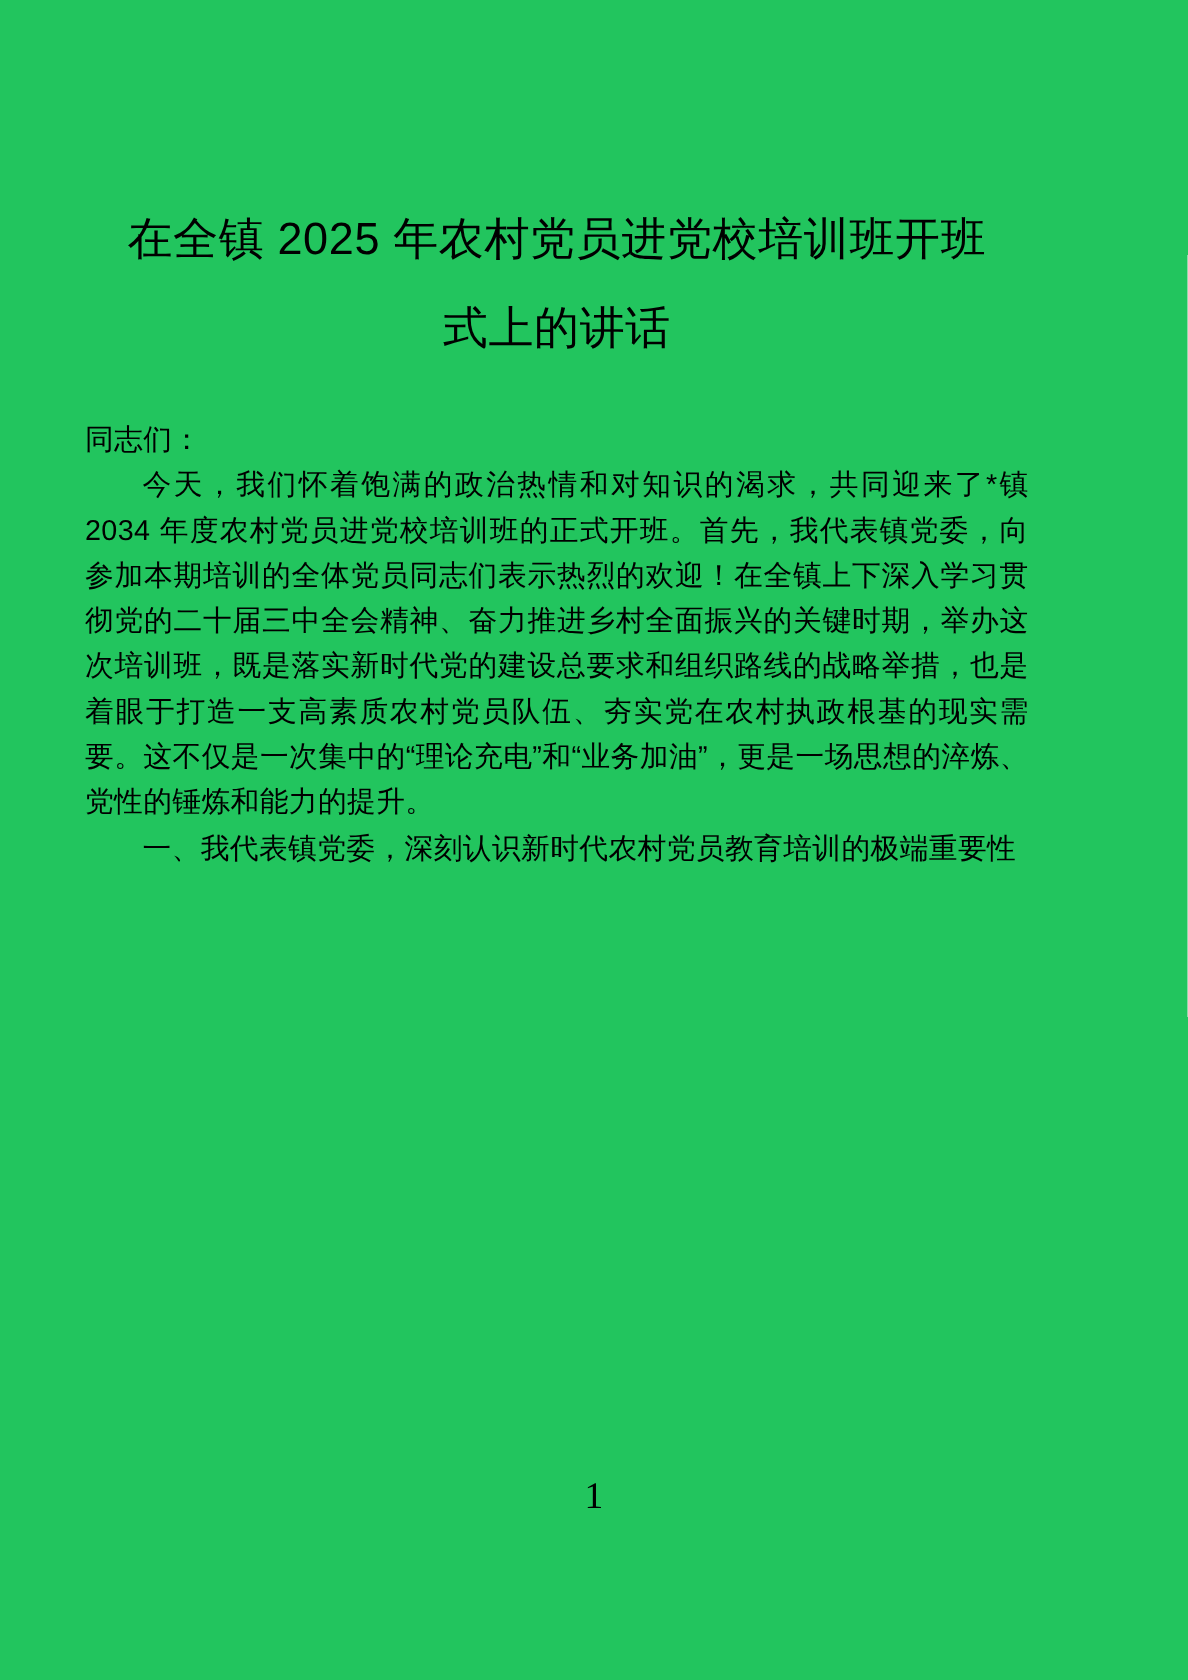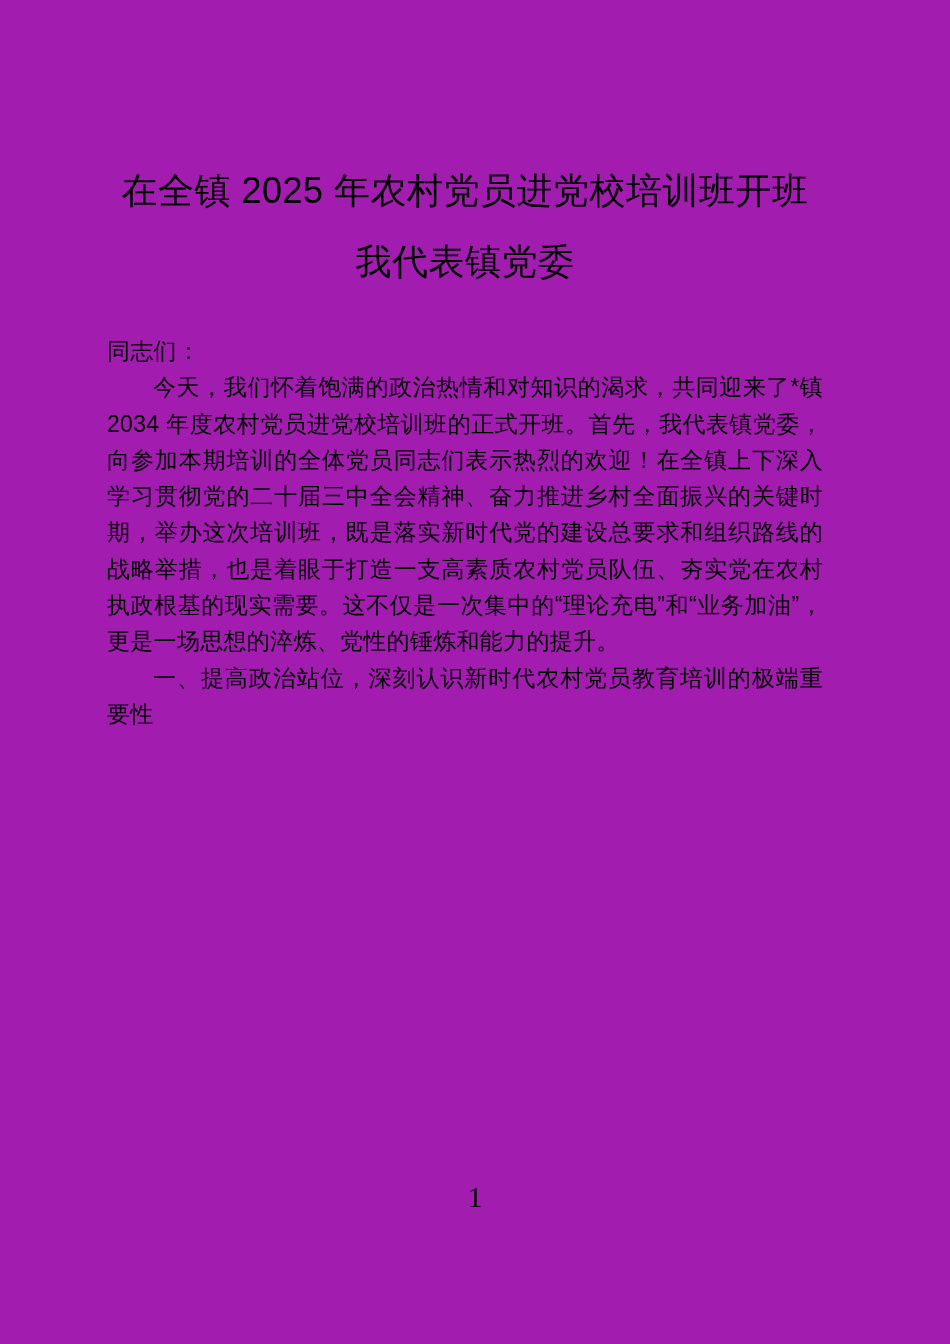--- a/index.html
+++ b/index.html
@@ -5,25 +5,25 @@
   html, body {
     margin: 0;
     padding: 0;
     background: #e8e8e8;
   }
   .page {
     position: relative;
     width: 950px;
     height: 1344px;
     margin: 0 auto;
-    background: #a21caf;
+    background: #22c55e;
     color: #000000;
     font-family: "Liberation Sans", sans-serif;
     box-sizing: border-box;
-    padding: 155px 127px 0 107px;
+    padding: 155px 127px 0 68px;
     overflow: hidden;
   }
   .doc-title {
     margin: 0;
     font-size: 36px;
     font-weight: normal;
     line-height: 71px;
     text-align: center;
     letter-spacing: 0.5px;
   }
@@ -62,24 +62,24 @@
     color: #000000;
   }
 </style>
 </head>
 <body>
 
 <div class="page">
 
   <h1 class="doc-title">
     <span class="title-line">在全镇 2025 年农村党员进党校培训班开班</span>
-    <span class="title-line">我代表镇党委</span>
+    <span class="title-line">式上的讲话</span>
   </h1>
 
   <div class="doc-body">
     <p class="no-indent">同志们：</p>
     <p>今天，我们怀着饱满的政治热情和对知识的渴求，共同迎来了*镇 2034 年度农村党员进党校培训班的正式开班。首先，我代表镇党委，向参加本期培训的全体党员同志们表示热烈的欢迎！在全镇上下深入学习贯彻党的二十届三中全会精神、奋力推进乡村全面振兴的关键时期，举办这次培训班，既是落实新时代党的建设总要求和组织路线的战略举措，也是着眼于打造一支高素质农村党员队伍、夯实党在农村执政根基的现实需要。这不仅是一次集中的“理论充电”和“业务加油”，更是一场思想的淬炼、党性的锤炼和能力的提升。</p>
-    <p class="section-heading">一、提高政治站位，深刻认识新时代农村党员教育培训的极端重要性</p>
+    <p class="section-heading">一、我代表镇党委，深刻认识新时代农村党员教育培训的极端重要性</p>
   </div>
 
   <div class="page-footer">1</div>
 
 </div>
 
 </body></html>

